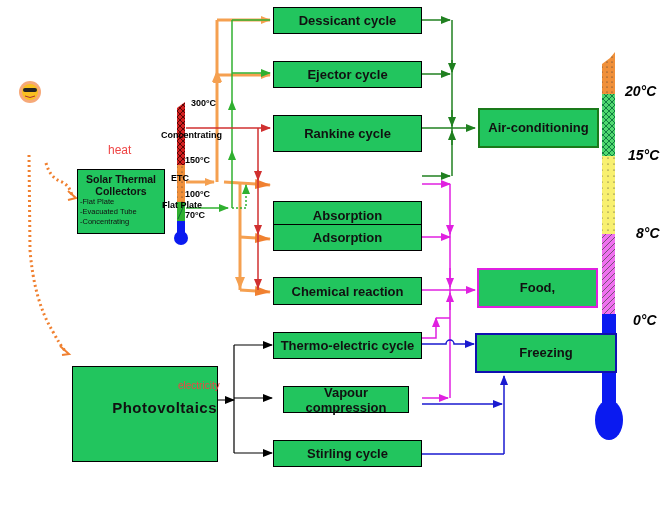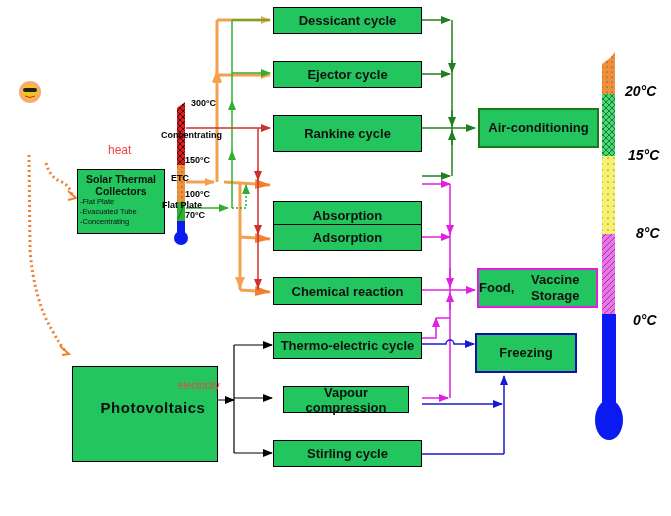--- a/index.html
+++ b/index.html
@@ -175,38 +175,37 @@
 </div>
 
 <div class="lblb" style="left:191px;top:98px;">300°C</div>
 <div class="lblb" style="left:161px;top:130px;">Concentrating</div>
 <div class="lblb" style="left:185px;top:155px;">150°C</div>
 <div class="lblb" style="left:171px;top:173px;">ETC</div>
 <div class="lblb" style="left:185px;top:189px;">100°C</div>
 <div class="lblb" style="left:162px;top:200px;">Flat Plate</div>
 <div class="lblb" style="left:185px;top:210px;">70°C</div>
 
-<div class="box" style="left:72px;top:366px;width:146px;height:96px;font-size:15px;letter-spacing:0.5px;justify-content:center;align-items:flex-start;padding:32px 0 0 16px;">
+<div class="box" style="left:72px;top:366px;width:146px;height:96px;font-size:15px;letter-spacing:0.5px;justify-content:flex-end;align-items:flex-start;padding:32px 0 0 16px;">
   <span>Photovoltaics</span>
 </div>
 <div class="lbl" style="left:178px;top:380px;">electricity</div>
 
 <div class="box" style="left:273px;top:7px;width:149px;height:27px;">Dessicant cycle</div>
 <div class="box" style="left:273px;top:61px;width:149px;height:27px;">Ejector cycle</div>
 <div class="box" style="left:273px;top:115px;width:149px;height:37px;">Rankine cycle</div>
 <div class="box" style="left:273px;top:169px;width:149px;height:28px;margin-top:32px;">Absorption</div>
 <div class="box" style="left:273px;top:224px;width:149px;height:27px;">Adsorption</div>
 <div class="box" style="left:273px;top:277px;width:149px;height:28px;">Chemical reaction</div>
 <div class="box" style="left:273px;top:332px;width:149px;height:27px;">Thermo-electric cycle</div>
 <div class="box" style="left:283px;top:386px;width:126px;height:27px;">Vapour compression</div>
 <div class="box" style="left:273px;top:440px;width:149px;height:27px;">Stirling cycle</div>
 
 <div class="out" style="left:478px;top:108px;width:121px;height:40px;border-color:#1a7a1a;">Air-conditioning</div>
 <div class="out" style="left:477px;top:268px;width:121px;height:40px;border-color:#e020e0;">
   <span>Food,</span>
-  <span>Vaccine Storage</span>
 </div>
-<div class="out" style="left:475px;top:333px;width:102px;height:40px;border-color:#1010b0;">Freezing</div>
+<div class="out" style="left:475px;top:333px;width:142px;height:40px;border-color:#1010b0;">Freezing</div>
 
 <div class="tlbl" style="left:625px;top:83px;">20°C</div>
 <div class="tlbl" style="left:628px;top:147px;">15°C</div>
 <div class="tlbl" style="left:636px;top:225px;">8°C</div>
 <div class="tlbl" style="left:633px;top:312px;">0°C</div>
 
 </body></html>

